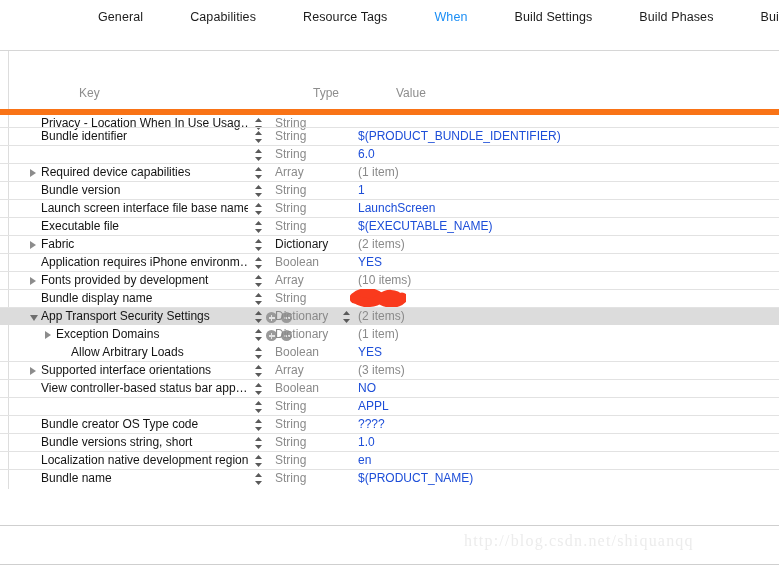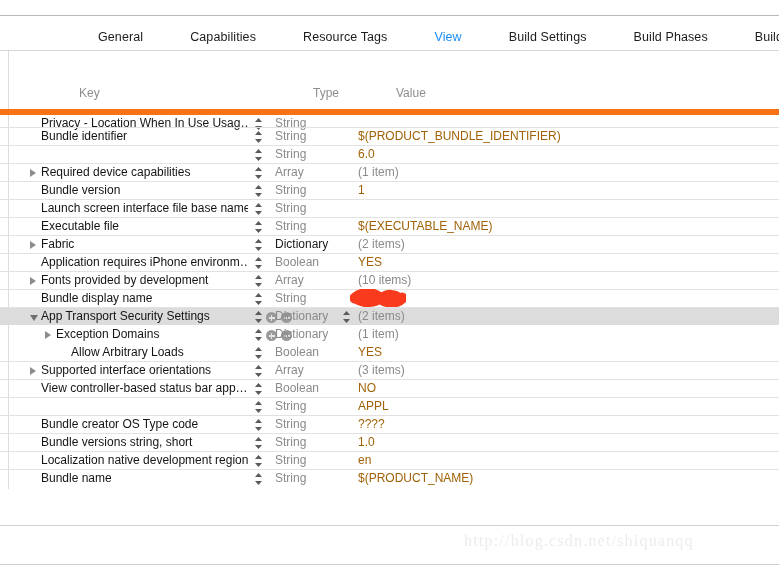--- a/index.html
+++ b/index.html
@@ -21,21 +21,21 @@
   .top-rule {
     position: absolute;
     left: 0; top: 15px;
     width: 779px; height: 1px;
     background: #b8b8b8;
   }
 
   
   .tabbar {
     position: absolute;
-    left: 0; top: 20px;
+    left: 0; top: 0;
     width: 779px; height: 34px;
     background: #ffffff;
     display: flex;
     align-items: center;
     justify-content: flex-start;
     box-sizing: border-box;
     padding-left: 98px;
   }
   .tabbar-rule {
     position: absolute;
@@ -129,21 +129,21 @@
   .cell.type {
     left: 275px;
     width: 78px;
     color: #8a8a8a;
   }
   .cell.type.bold { color: #1a1a1a; }
 
   .cell.value {
     left: 358px;
     width: 400px;
-    color: #a16207;
+    color: #1d4ed8;
   }
   .cell.value.muted { color: #8a8a8a; }
 
   
   .tri {
     position: absolute;
     top: 5px;
     width: 0; height: 0;
     border-top: 4.5px solid transparent;
     border-bottom: 4.5px solid transparent;
@@ -223,21 +223,21 @@
 </style>
 </head>
 <body>
 
 <div class="top-rule"></div>
 
 <div class="tabbar" id="tabbar">
     <div class="tab">General</div>
     <div class="tab">Capabilities</div>
     <div class="tab">Resource Tags</div>
-    <div class="tab selected">View</div>
+    <div class="tab selected">When</div>
     <div class="tab">Build Settings</div>
     <div class="tab">Build Phases</div>
     <div class="tab">Build Rules</div>
   </div>
 <div class="tabbar-rule"></div>
 
 <div class="table-wrap">
   <div class="gutter-line"></div>
 
   <div class="col-headers">
@@ -304,20 +304,21 @@
       </div>
       <div class="row">
         <div class="cell key">Launch screen interface file base name</div>
         <div class="stepper key-col">
           <svg width="11" height="16" viewBox="0 0 11 16">
             <path d="M5.5 2 L9 6 L2 6 Z" fill="#5a5a5a"></path>
             <path d="M5.5 14 L9 10 L2 10 Z" fill="#5a5a5a"></path>
           </svg>
         </div>
         <div class="cell type">String</div>
+        <div class="cell value">LaunchScreen</div>
       </div>
       <div class="row">
         <div class="cell key">Executable file</div>
         <div class="stepper key-col">
           <svg width="11" height="16" viewBox="0 0 11 16">
             <path d="M5.5 2 L9 6 L2 6 Z" fill="#5a5a5a"></path>
             <path d="M5.5 14 L9 10 L2 10 Z" fill="#5a5a5a"></path>
           </svg>
         </div>
         <div class="cell type">String</div>

